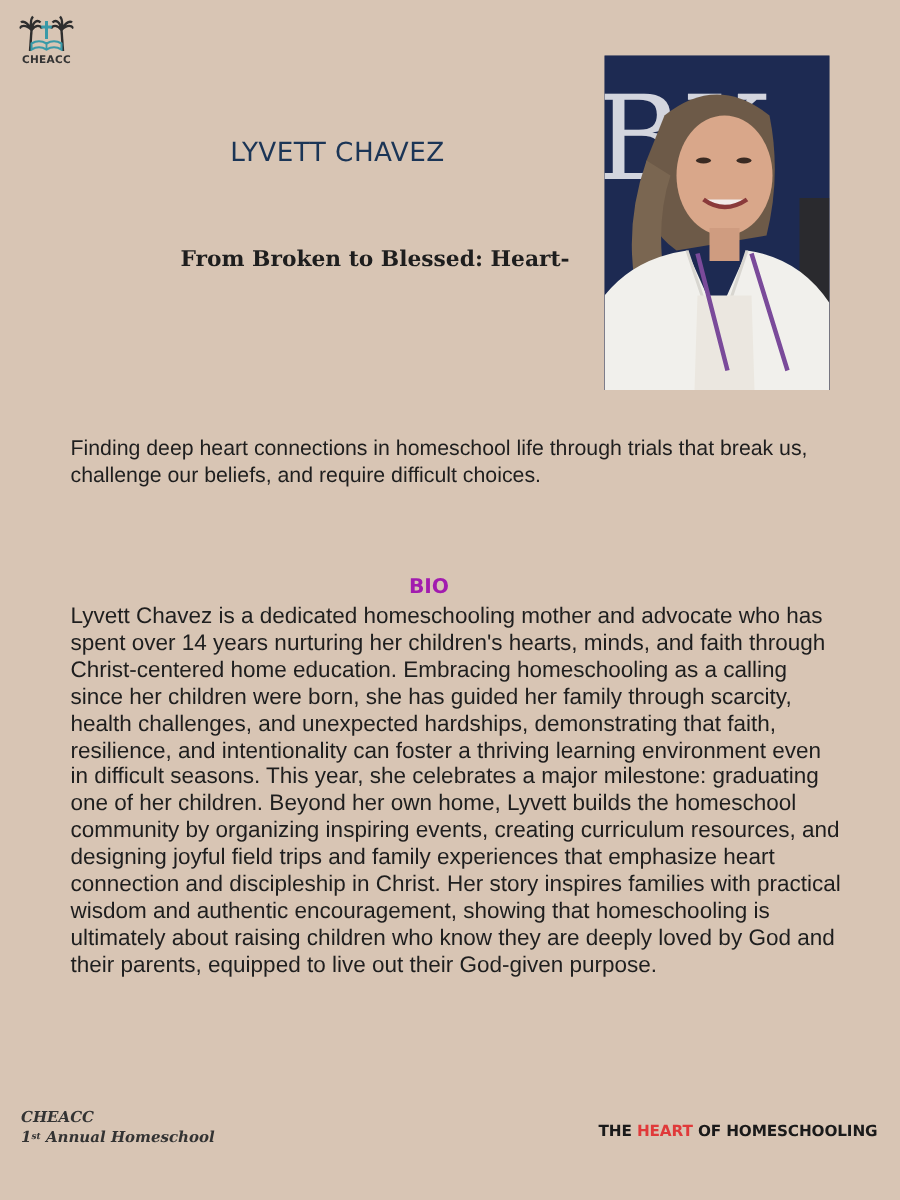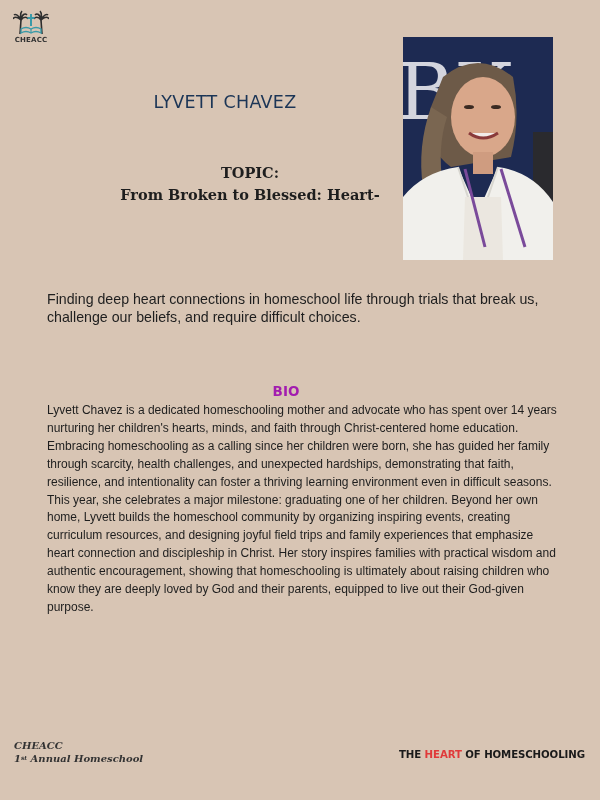--- a/index.html
+++ b/index.html
@@ -29,21 +29,21 @@
   .summary {
     position:absolute; left:47px; top:290px; width:510px;
     font-family:"Liberation Sans", sans-serif; font-size:14.2px; line-height:18px; color:#1e1e1e;
   }
   .bio-heading {
     position:absolute; left:0; top:383px; width:520px; text-align:center;
     font-family:"DejaVu Sans", sans-serif; font-weight:bold; font-size:13.5px; color:#a21caf;padding-left:26px;
   }
   .bio-body {
     position:absolute; left:47px; top:402px; width:515px;
-    font-family:"Liberation Sans", sans-serif; font-size:12px; line-height:17.9px; color:#1e1e1e;
+    font-family:"Liberation Sans", sans-serif; font-size:15px; line-height:17.9px; color:#1e1e1e;
   }
   .footer-left {
     position:absolute; left:14px; top:740px; width:200px;
     font-family:"DejaVu Serif", serif; font-style:italic; font-weight:bold; font-size:10px; line-height:12.5px; color:#333;
   }
   .footer-left sup { font-size:6px; vertical-align:top; position:relative; top:-1px; }
   .footer-right {
     position:absolute; left:399px; top:749px;
     font-family:"DejaVu Sans", sans-serif; font-weight:bold; font-size:10.2px; color:#1a1a1a; letter-spacing:-0.1px;
   }
@@ -65,21 +65,20 @@
 
     <path d="M8 19 Q13 16 18 19 Q23 16 28 19 L28 23 Q23 20 18 23 Q13 20 8 23 Z" stroke="#3a9aa8" stroke-width="1.4" fill="none"></path>
     <path d="M18 19 L18 23" stroke="#3a9aa8" stroke-width="1.2"></path>
   </svg>
   <div class="logo-text">CHEACC</div>
 </div>
 
 <div class="speaker-name">LYVETT CHAVEZ</div>
 
 <div class="topic">
-  <div>TOPIC:</div>
   <div>From Broken to Blessed: Heart-</div>
 </div>
 
 <div class="photo" title="Portrait of Lyvett Chavez">
   <svg width="150" height="223" viewBox="0 0 150 223">
     <rect width="150" height="223" fill="#1d2a52"></rect>
 
     <text x="-6" y="82" font-family="DejaVu Serif, serif" font-size="78" fill="#e8e8ee" opacity="0.9">BK</text>
 
     <rect x="130" y="95" width="20" height="128" fill="#2a2a2e"></rect>

